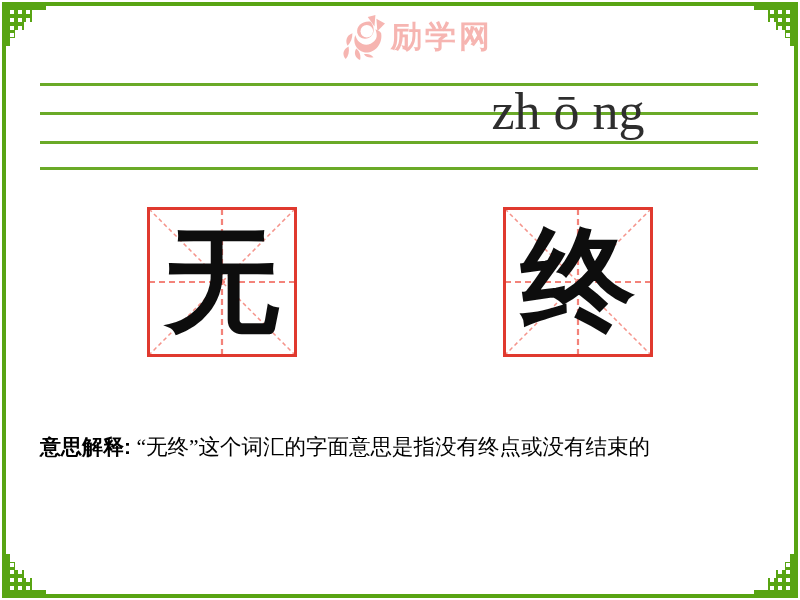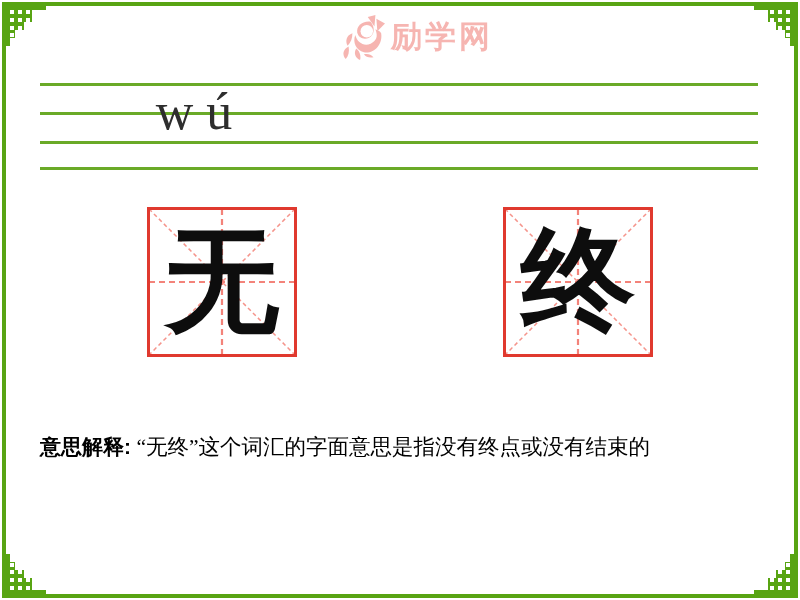--- a/index.html
+++ b/index.html
@@ -124,21 +124,21 @@
       <circle cx="29" cy="18" r="6.5" fill="#ffffff"></circle>
     </svg>
     <span class="logo-text">励学网</span>
   </div>
 
   <div class="pline pl1"></div>
   <div class="pline pl2"></div>
   <div class="pline pl3"></div>
   <div class="pline pl4"></div>
 
-  <div class="pinyin syl1">w ú</div>
+  <div class="pinyin syl2">zh ō ng</div>
 
   <div class="charbox cb1">
     <svg width="150" height="150">
         <use href="#grid-box"></use>
       </svg>
     <div class="hanzi">无</div>
   </div>
   <div class="charbox cb2">
     <svg width="150" height="150">
         <use href="#grid-box"></use>

